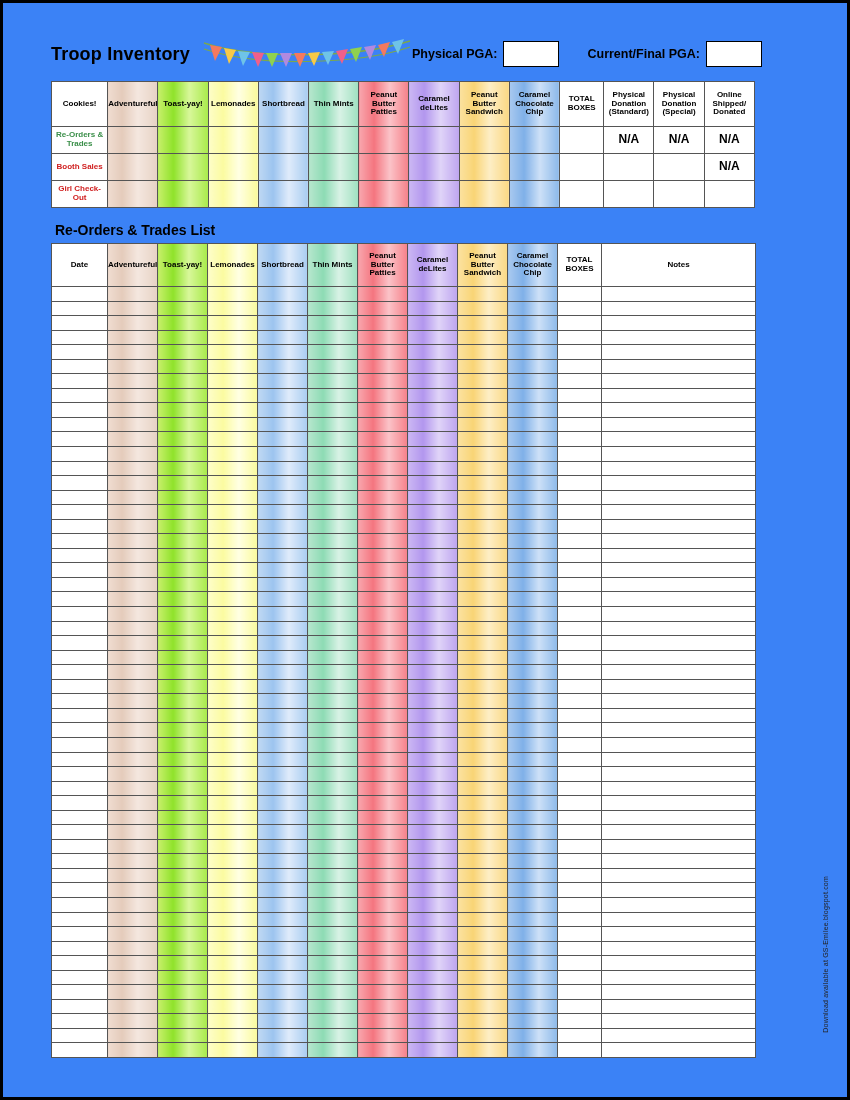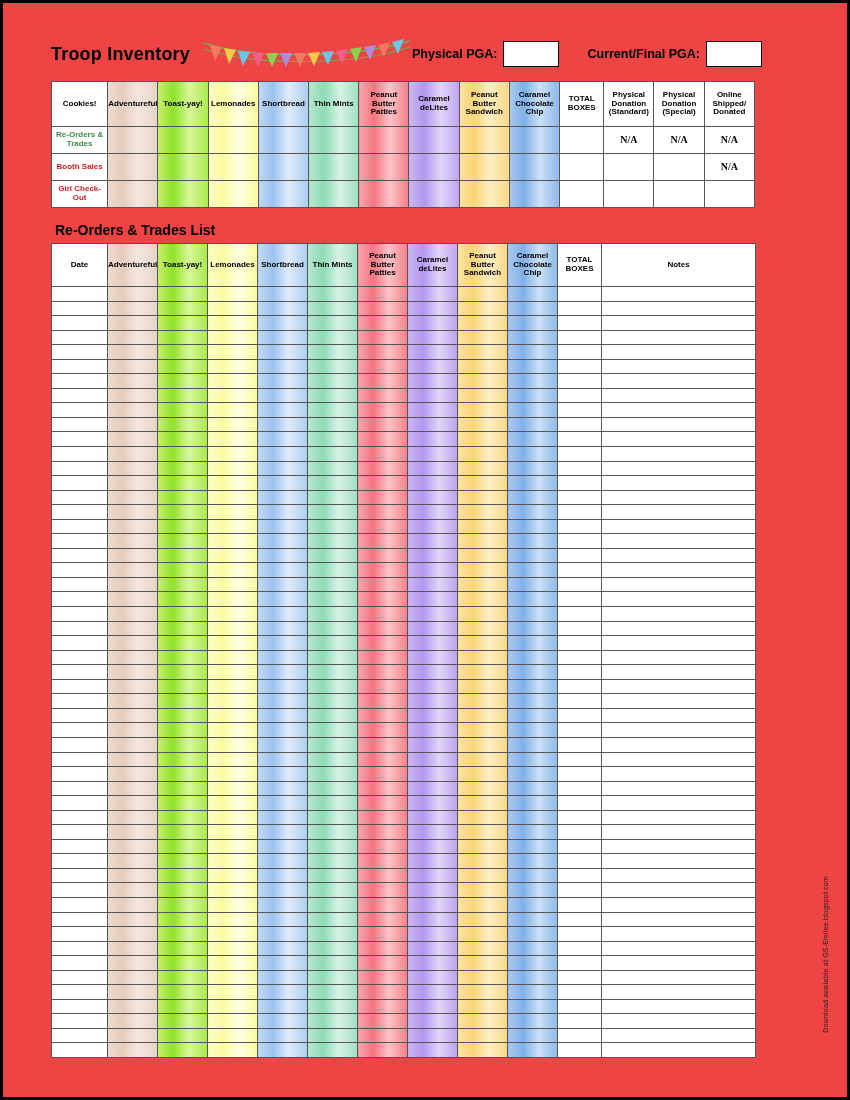--- a/index.html
+++ b/index.html
@@ -14,21 +14,21 @@
     color: #000;
     position: relative;
   }
   .page {
     position: absolute;
     left: 0; top: 0;
     width: 850px;
     height: 1100px;
     box-sizing: border-box;
     border: 3px solid #000;
-    background: #ef4444;
+    background: #3b82f6;
     padding: 8px;
   }
   .inner {
     position: absolute;
     left: 48px;
     top: 28px;
     width: 704px;
   }
 
   
@@ -105,21 +105,21 @@
   #inventory-table .rowlabel {
     font-size: 8px;
     font-weight: bold;
     background: #fff;
   }
   .lbl-initial { color: #000; }
   .lbl-reorder { color: #3b8f4a; }
   .lbl-booth   { color: #d02020; }
   .lbl-girl    { color: #d02020; }
   .lbl-cupboard{ color: #000; }
-  .na { font-size: 10px; font-weight: bold; font-family: Liberation Serif, serif; }
+  .na { font-size: 12px; font-weight: bold; }
 
   
   .section-title {
     font-size: 14px;
     font-weight: bold;
     margin: 14px 0 5px 4px;
   }
 
   
   #reorder-table .hdr td { height: 42px; font-size: 8px; }

